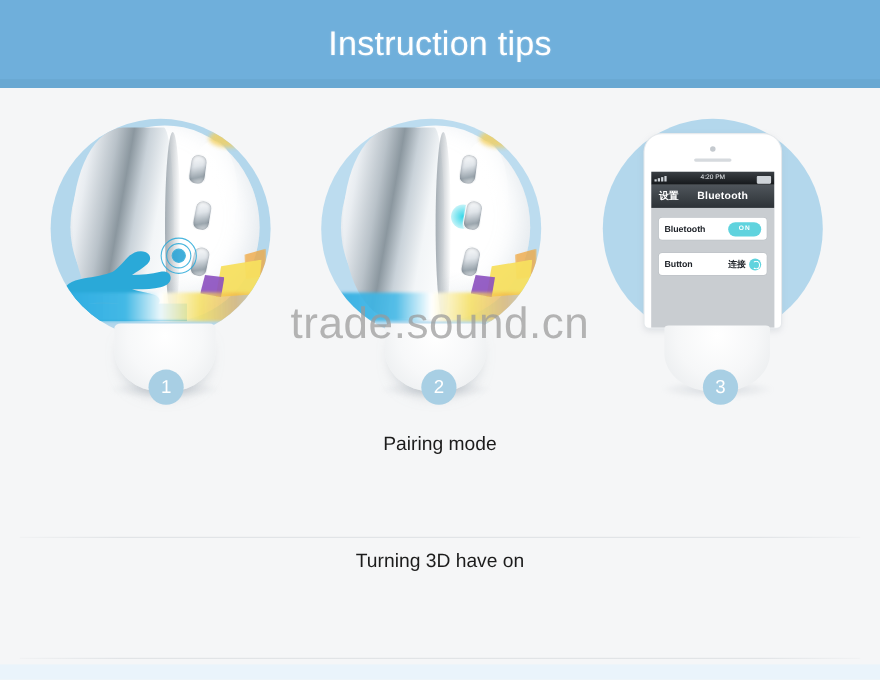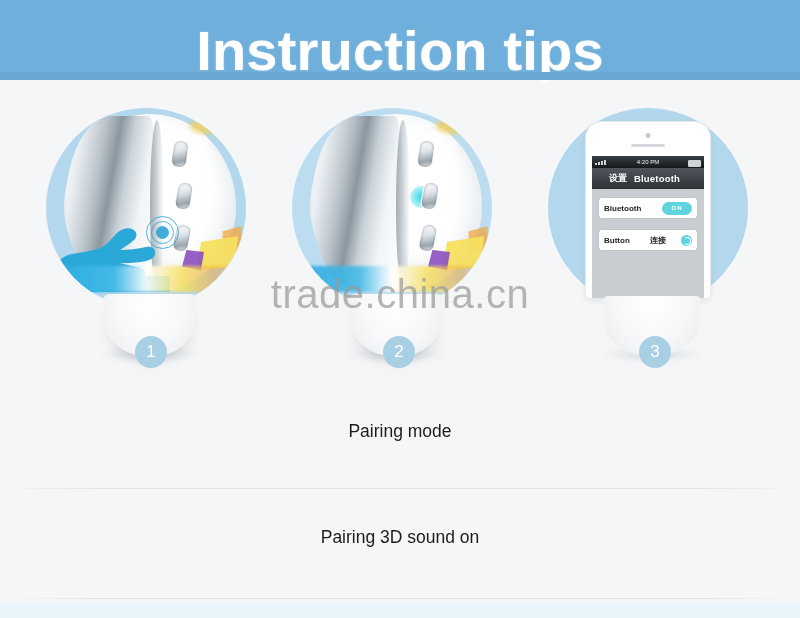--- a/index.html
+++ b/index.html
@@ -34,28 +34,28 @@
   .header::after {
     content: "";
     position: absolute;
     left: 0; bottom: 0;
     width: 100%;
     height: 8px;
     background: #69a8d2;
   }
   .header-title {
     position: absolute;
-    left: 0; top: 15px;
+    left: 0; top: 4px;
     width: 100%;
     height: 72px;
     line-height: 72px;
     text-align: center;
     color: #ffffff;
-    font-size: 56px;
-    font-weight: 700;
+    font-size: 31px;
+    font-weight: 400;
     letter-spacing: 0.2px;
     text-shadow: 0 0 2px rgba(255,255,255,0.35);
   }
 
   
   .images-row {
     position: absolute;
     left: 0; top: 80px;
     width: 800px;
     height: 250px;
@@ -346,21 +346,21 @@
     border: 1px solid #cfd4d9;
     border-radius: 1px;
     background: #cfd4d9;
   }
   .nav-bar {
     position: relative;
     height: 21px;
     background: linear-gradient(#4f555b, #2d3237);
     display: flex;
     align-items: center;
-    padding-left: 14px;
+    padding-left: 4px;
     box-sizing: border-box;
   }
   .nav-back {
     color: #ffffff;
     font-size: 9px;
     font-weight: bold;
     padding: 1px 3px;
   }
   .nav-title {
     position: absolute;
@@ -402,21 +402,21 @@
     font-size: 6px;
     font-weight: bold;
     letter-spacing: 1px;
     display: flex;
     align-items: center;
     justify-content: center;
   }
   .row-right {
     display: flex;
     align-items: center;
-    gap: 15px;
+    gap: 3px;
   }
   .row-action {
     font-size: 8px;
     color: #20242a;
     font-weight: bold;
   }
   .spinner {
     width: 11px;
     height: 11px;
     border-radius: 50%;
@@ -480,21 +480,20 @@
   .step-2 { left: 383px; }
   .step-3 { left: 639px; }
 
   
   .section {
     position: absolute;
     left: 0;
     width: 800px;
     text-align: center;
     color: #1c1c1c;
-    margin-top: 28px;
   }
   .sec-1 { top: 392px; }
   .sec-2 { top: 498px; }
   .sec-heading {
     font-size: 17.5px;
     line-height: 23px;
     margin-bottom: 1px;
   }
   .sec-body {
     font-size: 17px;
@@ -630,33 +629,33 @@
             </div>
           </div>
         </div>
       </div>
 
       <div class="pedestal-shadow"></div>
       <div class="phone-base"></div>
     </div>
   </div>
 
-  <div class="watermark">trade.china.cn</div>
+  <div class="watermark">trade.sound.cn</div>
 
   <div class="steps">
     <div class="step-badge step-1">1</div>
     <div class="step-badge step-2">2</div>
     <div class="step-badge step-3">3</div>
   </div>
 
   <div class="section sec-1">
     <div class="sec-heading">Pairing mode</div>
   </div>
 
   <div class="divider div-1"></div>
 
   <div class="section sec-2">
-    <div class="sec-heading">Pairing 3D sound on</div>
+    <div class="sec-heading">Turning 3D have on</div>
   </div>
 
   <div class="divider div-2"></div>
   <div class="bottom-band"></div>
 </div>
 
 </body></html>

